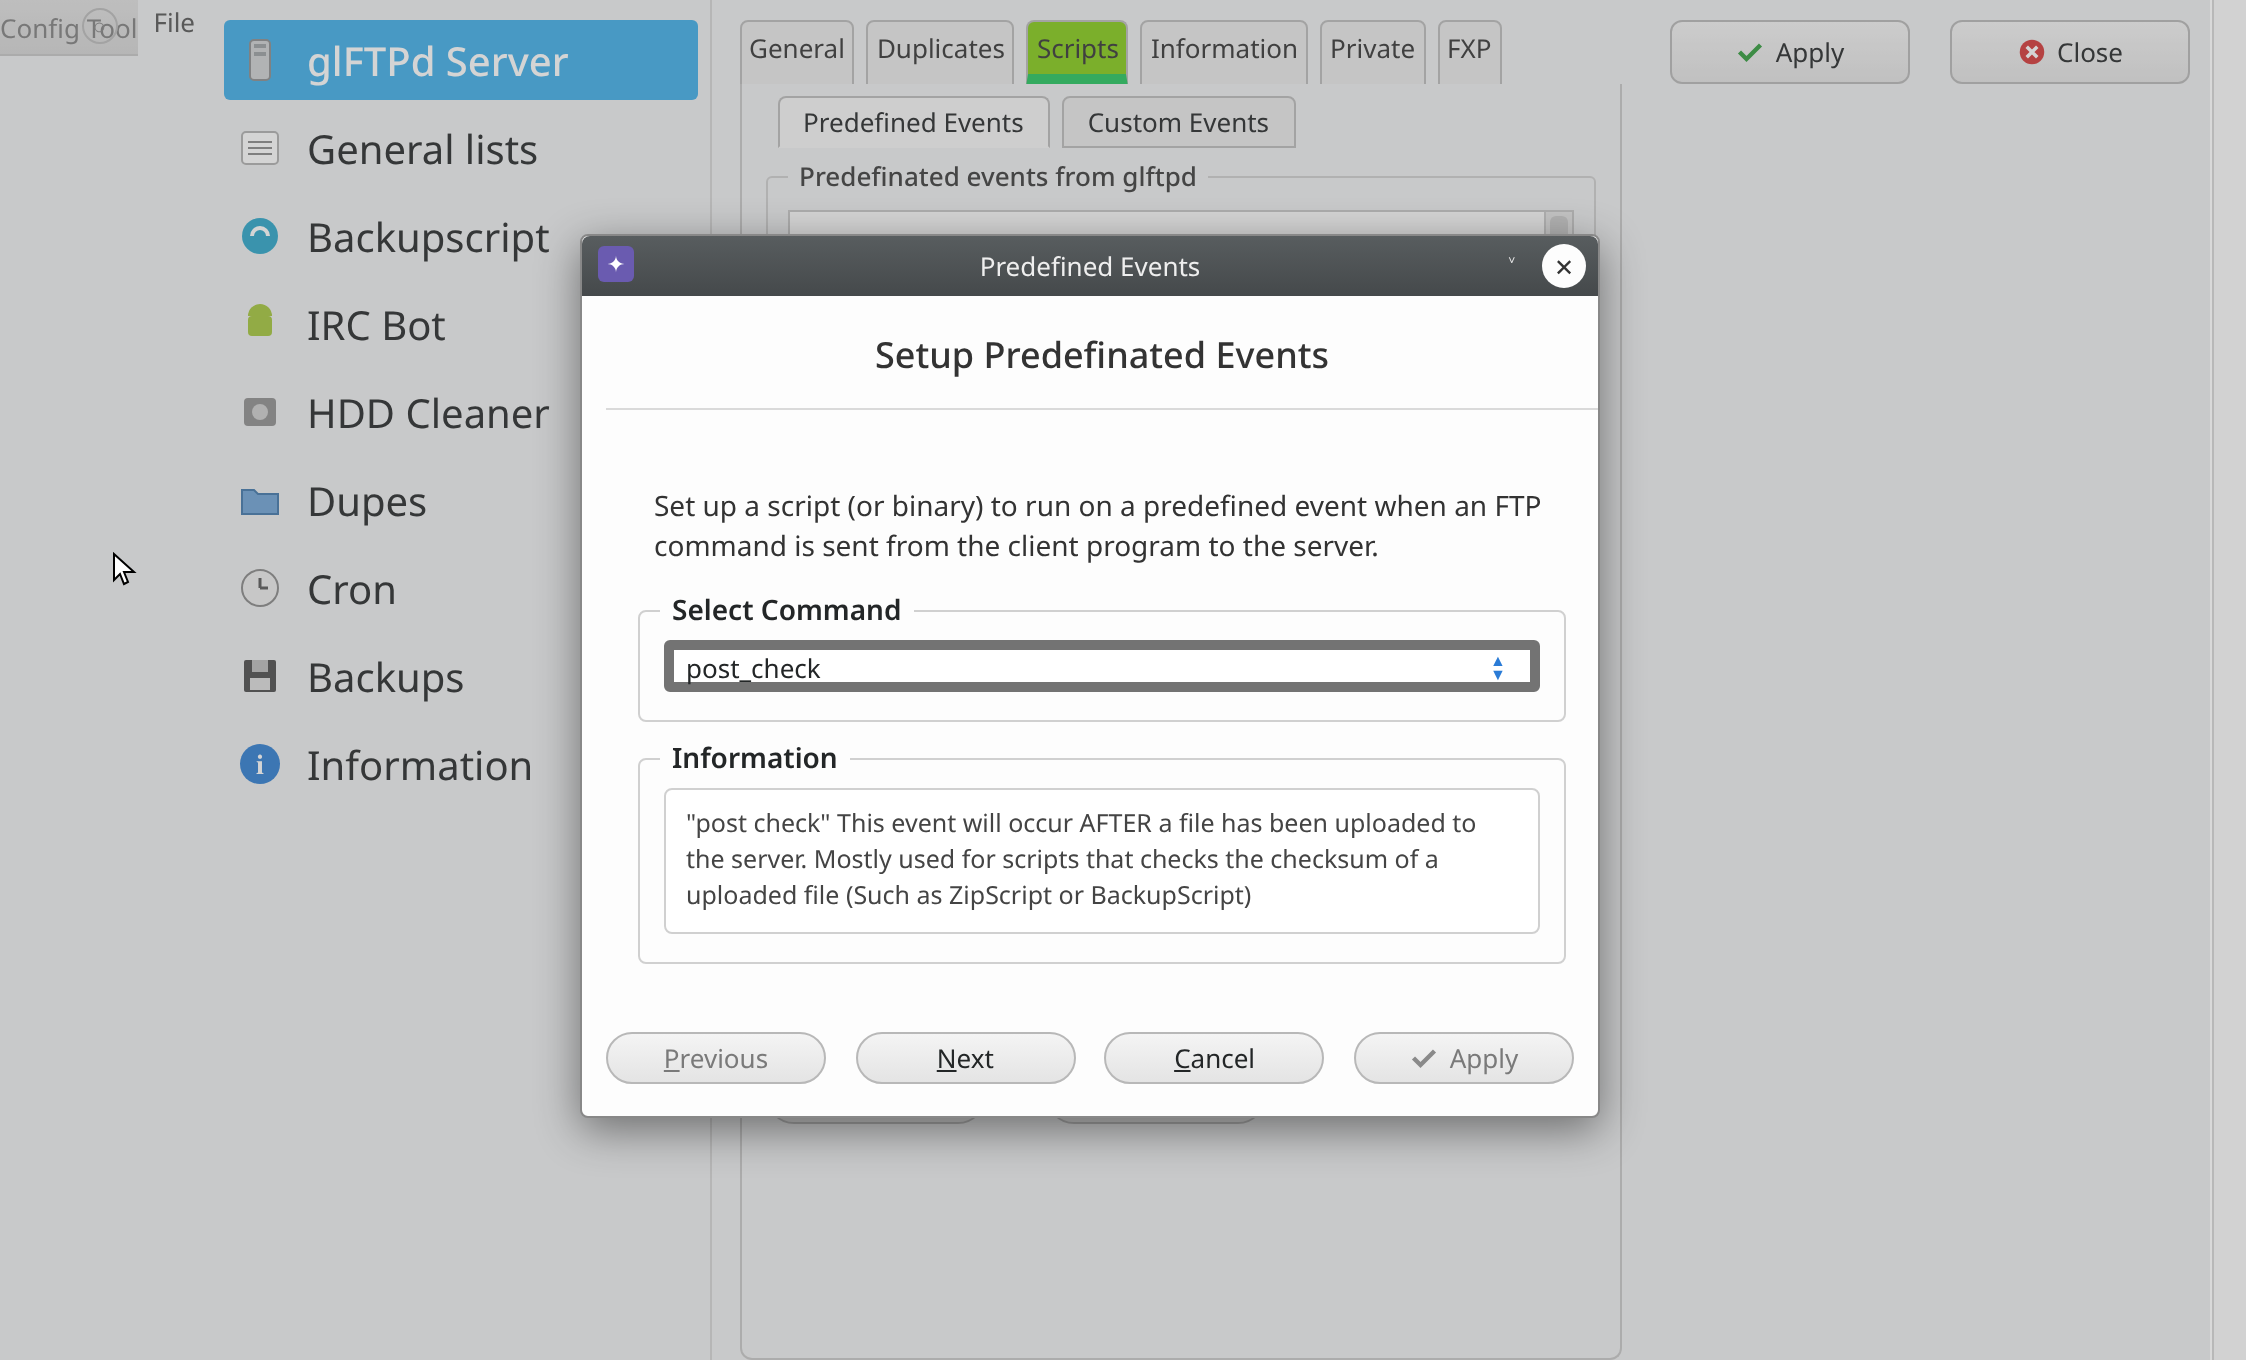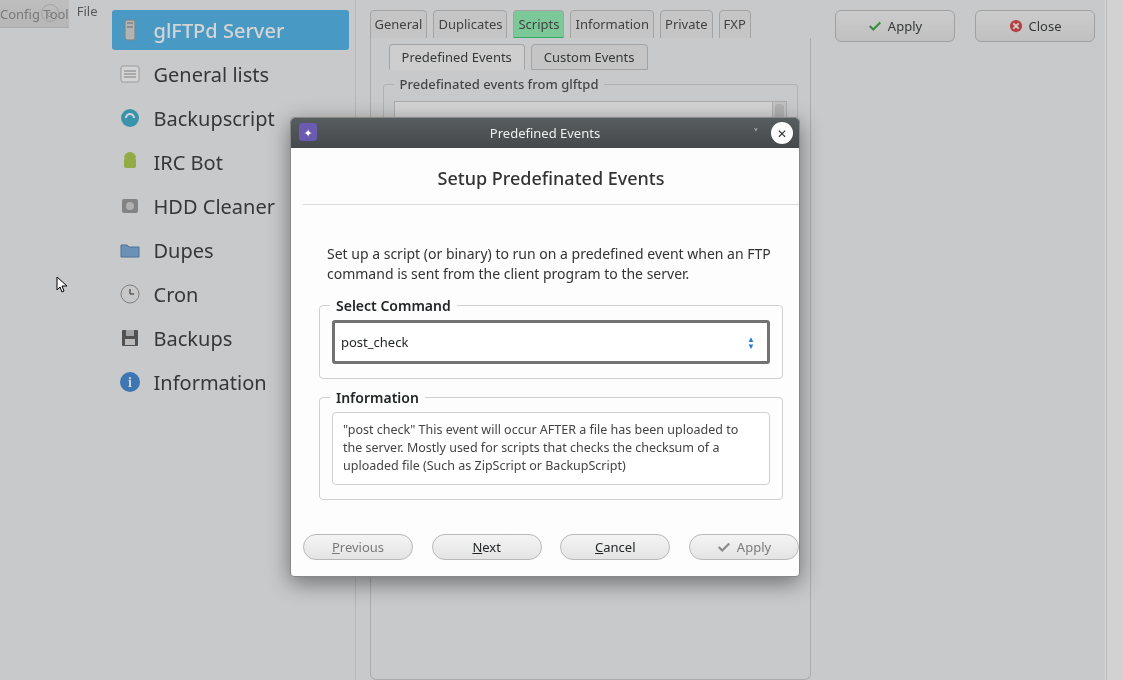--- a/index.html
+++ b/index.html
@@ -92,22 +92,22 @@
   }
   .tab {
     padding:4px 4px;
     border:1px solid #bcbcbc;
     border-radius:4px 4px 0 0;
     background:#eaeaea;
     font-size:13px;
     color:#333;
   }
   .tab.active {
-    background:#86efac;
-    border-bottom:2px solid #22c55e;
+    background:#84cc16;
+    border-bottom:6px solid #22c55e;
   }
 
   .subtab-group { display:flex; gap:6px; margin-top:4px; margin-left:6px;}
   .subtab {
     padding:3px 12px;
     border:1px solid #bcbcbc;
     border-radius:4px 4px 0 0;
     background:#eaeaea;
     font-size:13px;
   }
@@ -248,44 +248,44 @@
     margin:0 6px 18px 6px;
     padding:14px 12px 14px 12px;
     position:relative;
   }
   .modal-group .legend {
     position:absolute; top:-10px; left:10px;
     background:#fdfdfd; padding:0 6px;
     font-weight:600; font-size:14px;
   }
   .combo {
-    width:100%; height:44px;
-    border:3px solid #737373; border-radius:3px;
+    width:100%; height:26px;
+    border:5px solid #737373; border-radius:3px;
     background:#fff;
-    display:flex;align-items:center;justify-content:space-between;
+    display:flex;justify-content:space-between;
     padding:0 6px;
   }
   .combo .spinner {
     width:14px; height:18px;
     display:flex; flex-direction:column; justify-content:center;
     gap:0;
   }
   .combo .spinner span {
     font-size:8px; line-height:7px; color:#2a7bd6;
   }
 
   .info-box {
     border:1px solid #d0d0d0; border-radius:4px;
     background:#fff; padding:8px 10px;
     font-size:12.5px; color:#444; line-height:1.45;
   }
 
   .modal-buttons {
     display:flex; justify-content:space-between; gap:14px;
-    padding:8px 0 16px 12px;
+    padding:8px 12px 16px 12px;
   }
   .modal-buttons .flat-btn {
     width:110px; height:26px; border-radius:13px;
     font-size:13px;
   }
 
   .mnemonic { text-decoration: underline; }
 
   
   .right-strip {

